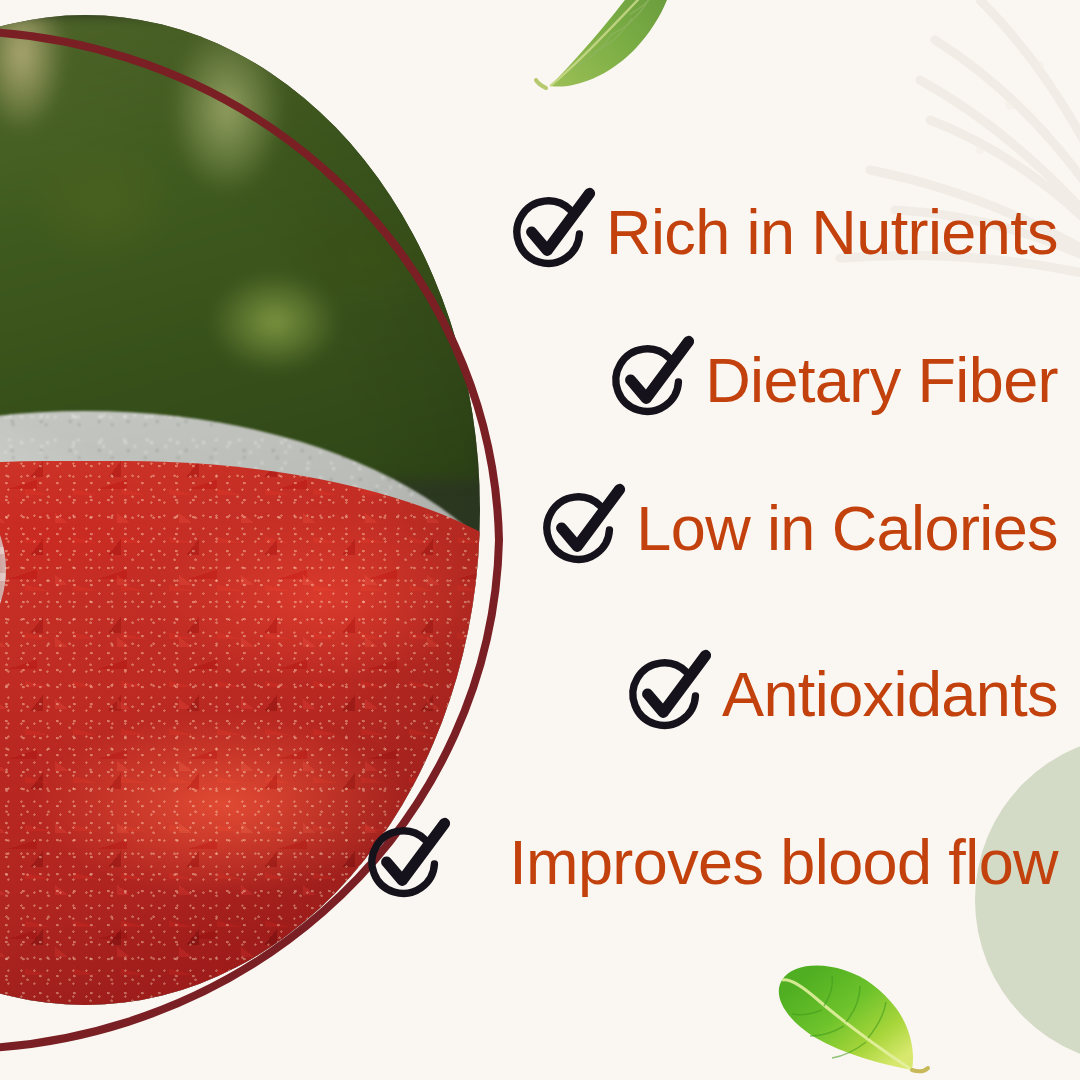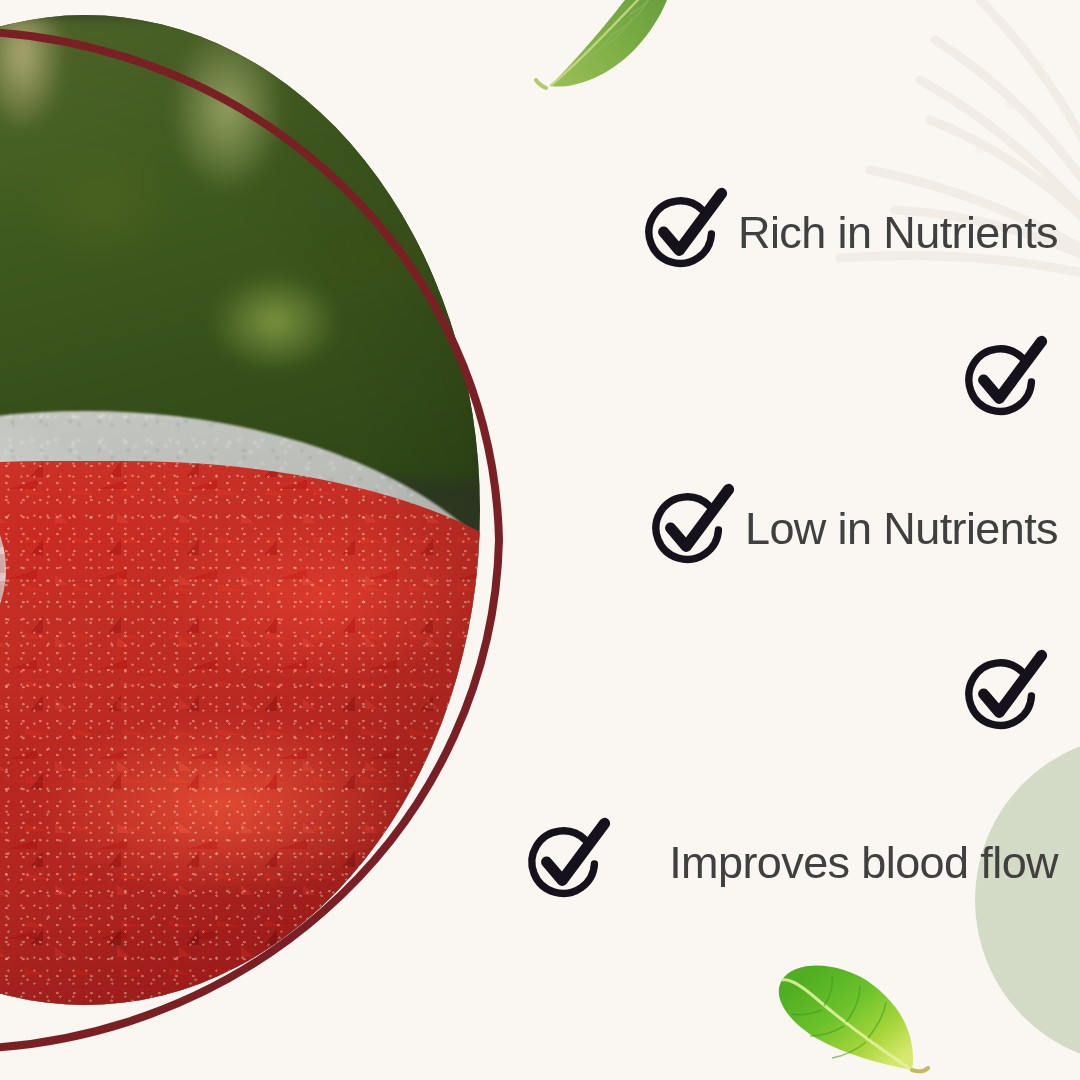--- a/index.html
+++ b/index.html
@@ -211,24 +211,24 @@
 
   .check-icon {
     flex: 0 0 auto;
     width: 92px;
     height: 92px;
     margin-right: 10px;
     overflow: visible;
   }
   .benefit-label {
     font-family: "Liberation Sans", sans-serif;
-    font-size: 45px;
+    font-size: 63px;
     font-weight: 400;
     letter-spacing: -0.6px;
-    color: #404040;
+    color: #c2410c;
     white-space: nowrap;
     line-height: 1;
   }
 
   
   .mint-leaf {
     position: absolute;
     left: 762px;
     top: 952px;
     width: 190px;
@@ -294,35 +294,37 @@
         <path d="M30 50 L47 70 L93 8" fill="none" stroke="#15121C" stroke-width="12" stroke-linecap="round" stroke-linejoin="round"></path>
       </svg>
       <span class="benefit-label">Rich in Nutrients</span>
     </div>
 
     <div class="benefit-row r1">
       <svg class="check-icon" viewBox="0 0 100 100">
         <path d="M72 26 A34 34 0 1 0 82 52" fill="none" stroke="#15121C" stroke-width="8" stroke-linecap="round"></path>
         <path d="M30 50 L47 70 L93 8" fill="none" stroke="#15121C" stroke-width="12" stroke-linecap="round" stroke-linejoin="round"></path>
       </svg>
+      <span class="benefit-label">Dietary Fiber</span>
     </div>
 
     <div class="benefit-row r2">
       <svg class="check-icon" viewBox="0 0 100 100">
         <path d="M72 26 A34 34 0 1 0 82 52" fill="none" stroke="#15121C" stroke-width="8" stroke-linecap="round"></path>
         <path d="M30 50 L47 70 L93 8" fill="none" stroke="#15121C" stroke-width="12" stroke-linecap="round" stroke-linejoin="round"></path>
       </svg>
-      <span class="benefit-label">Low in Nutrients</span>
+      <span class="benefit-label">Low in Calories</span>
     </div>
 
     <div class="benefit-row r3">
       <svg class="check-icon" viewBox="0 0 100 100">
         <path d="M72 26 A34 34 0 1 0 82 52" fill="none" stroke="#15121C" stroke-width="8" stroke-linecap="round"></path>
         <path d="M30 50 L47 70 L93 8" fill="none" stroke="#15121C" stroke-width="12" stroke-linecap="round" stroke-linejoin="round"></path>
       </svg>
+      <span class="benefit-label">Antioxidants</span>
     </div>
 
     <div class="benefit-row r4">
       <svg class="check-icon" viewBox="0 0 100 100">
         <path d="M72 26 A34 34 0 1 0 82 52" fill="none" stroke="#15121C" stroke-width="8" stroke-linecap="round"></path>
         <path d="M30 50 L47 70 L93 8" fill="none" stroke="#15121C" stroke-width="12" stroke-linecap="round" stroke-linejoin="round"></path>
       </svg>
       <span class="benefit-label">Improves blood flow</span>
     </div>
 

